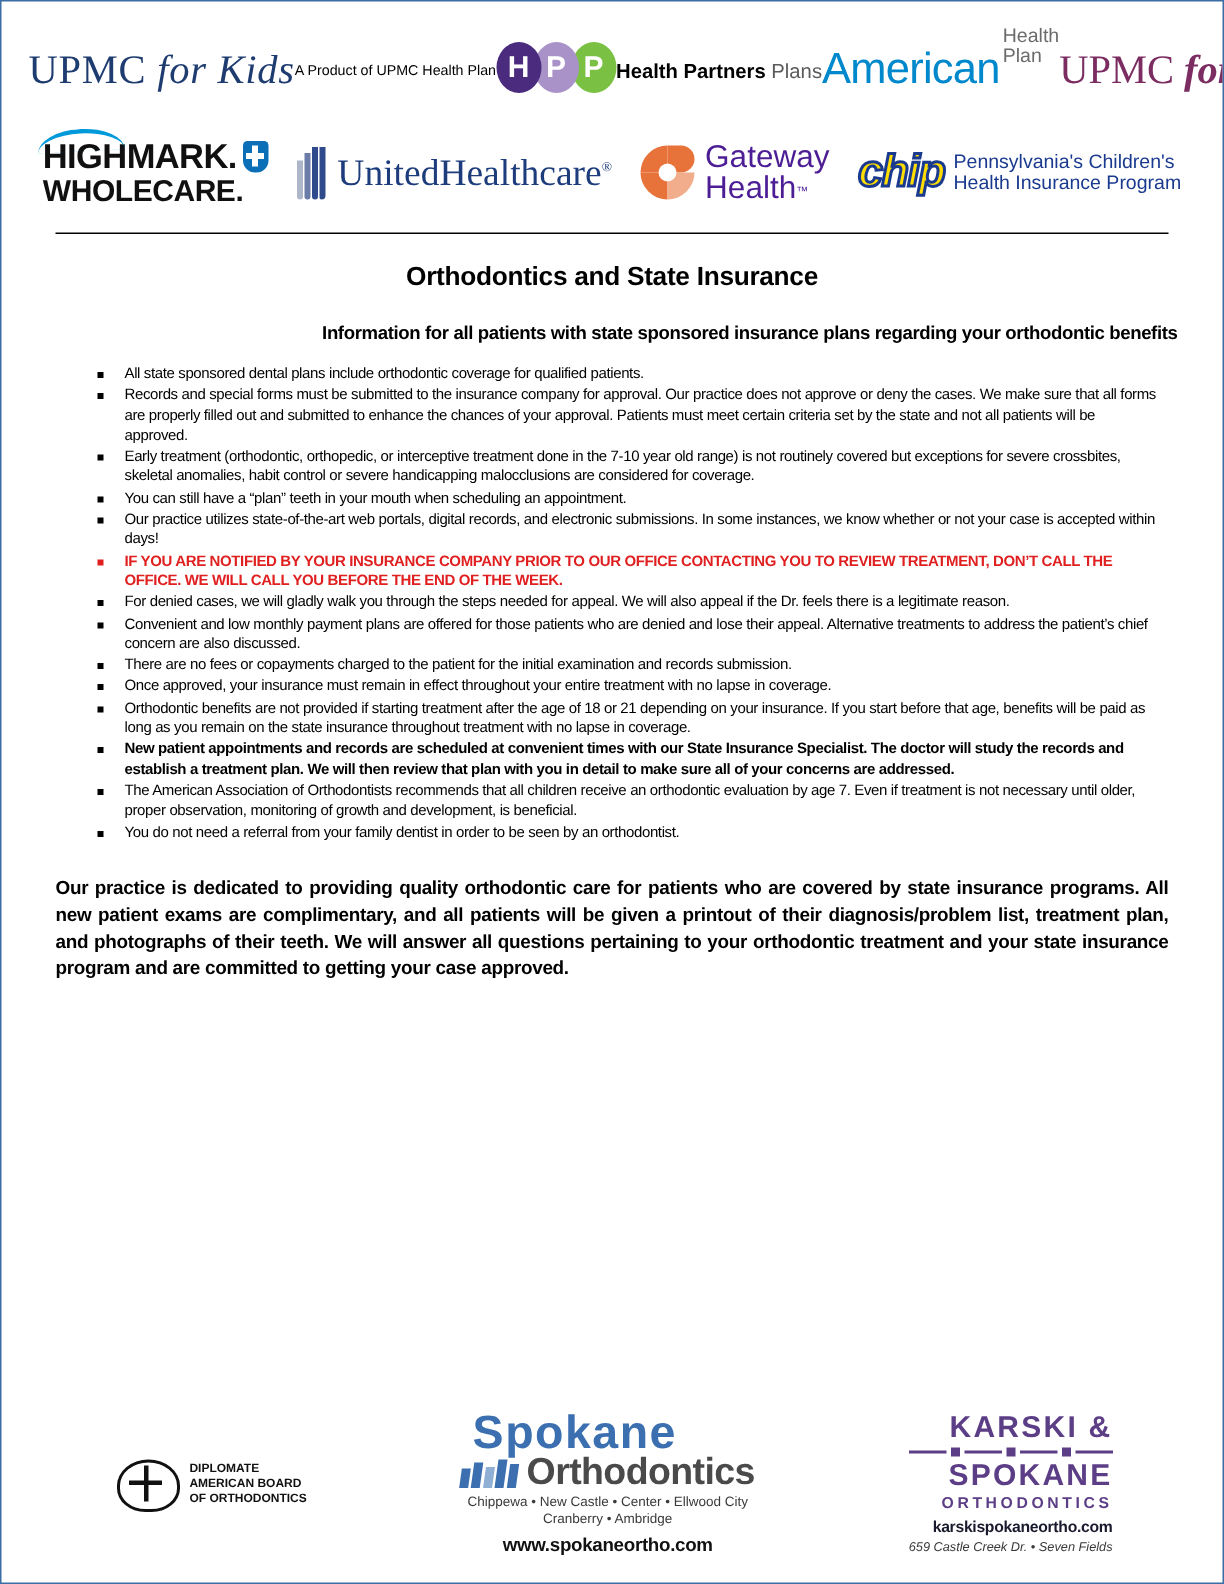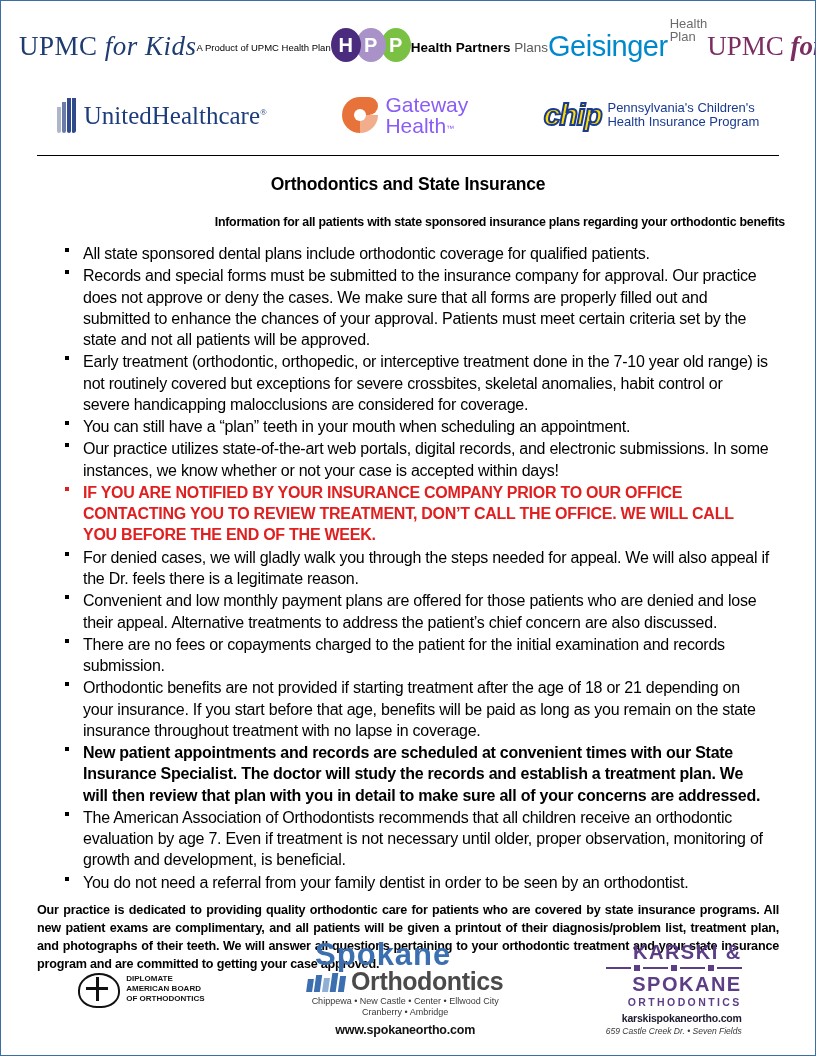--- a/index.html
+++ b/index.html
@@ -235,21 +235,21 @@
   .gw-mark .q4 {
     position:absolute; left:18px; top:18px; width:18px; height:18px;
     background:#F2AE8C; border-radius: 0 0 18px 0;
   }
   .gw-mark .notch {
     position:absolute; left:12px; top:12px; width:12px; height:12px;
     background:#ffffff; border-radius:50%;
   }
   .gw-text {
     font-size: 21px;
-    color: #8b5cf6;
+    color: #4c1d95;
     line-height: 1.02;
     white-space: nowrap;
   }
   .gw-text .tm { font-size: 8px; vertical-align: 2px; }
 
   
   .chip-wrap { display: flex; align-items: center; }
   .chip-mark {
     font-size: 30px;
     font-weight: bold;
@@ -291,21 +291,21 @@
   }
 
   ul.bullets {
     list-style: none;
     margin: 14px 44px 0 62px;
     padding: 0;
   }
   ul.bullets > li {
     position: relative;
     padding-left: 20px;
-    font-size: 16px;
+    font-size: 10px;
     line-height: 1.33;
     margin-bottom: 1px;
     letter-spacing: -0.25px;
     text-align: left;
   }
   ul.bullets > li::before {
     content: "";
     position: absolute;
     left: 2px;
     top: 5px;
@@ -314,21 +314,21 @@
     background: #000;
   }
   ul.bullets > li.alert {
     color: #E02020;
     font-weight: bold;
   }
   ul.bullets > li.alert::before { background: #E02020; }
   ul.bullets > li.strong { font-weight: bold; }
 
   .closing {
-    margin: 9px 36px 0 36px;
+    margin: 22px 36px 0 36px;
     font-size: 12.6px;
     font-weight: bold;
     line-height: 1.42;
     text-align: justify;
     letter-spacing: -0.2px;
   }
 
   
   .footer {
     position: absolute;
@@ -485,33 +485,43 @@
       <div class="logo-cell">
         <div class="hpp-circles">
           <div class="hpp-circle hpp-c1">H</div>
           <div class="hpp-circle hpp-c2">P</div>
           <div class="hpp-circle hpp-c3">P</div>
         </div>
         <div class="hpp-text"><span class="b">Health Partners</span><span class="g"> Plans</span></div>
       </div>
 
       <div class="logo-cell">
-        <div class="geis-main">Geisinger</div>
+        <div class="geis-main">American</div>
         <div class="geis-sub">Health Plan</div>
       </div>
 
       <div class="logo-cell">
         <div class="upmc-you-main"><span>UPMC </span><span class="ital">for You</span></div>
         <div class="upmc-you-sub">Affiliate of UPMC Health Plan</div>
       </div>
 
     </div>
 
     <div class="logo-row row2">
 
+      <div class="logo-cell">
+        <div class="hm-wrap">
+          <div class="hm-top">
+            <span class="hm-swoosh"></span>
+            <span class="hm-name">HIGHMARK.</span>
+            <span class="hm-shield"></span>
+          </div>
+          <div class="hm-bottom">WHOLECARE.</div>
+        </div>
+      </div>
 
       <div class="logo-cell">
         <div class="uhc-wrap">
           <span class="uhc-mark">
               <span></span>
               <span></span>
               <span></span>
               <span></span>
             </span>
           <span class="uhc-text"><span>UnitedHealthcare</span><sup>®</sup></span>
@@ -555,20 +565,21 @@
   <ul class="bullets" id="bullet-list">
       <li class="">All state sponsored dental plans include orthodontic coverage for qualified patients.</li>
       <li class="">Records and special forms must be submitted to the insurance company for approval.  Our practice does not approve or deny the cases.  We make sure that all forms are properly filled out and submitted to enhance the chances of your approval.  Patients must meet certain criteria set by the state and not all patients will be approved.</li>
       <li class="">Early treatment (orthodontic, orthopedic, or interceptive treatment done in the 7-10 year old range) is not routinely covered but exceptions for severe crossbites, skeletal anomalies, habit control or severe handicapping malocclusions are considered for coverage.</li>
       <li class="">You can still have a “plan” teeth in your mouth when scheduling an appointment.</li>
       <li class="">Our practice utilizes state-of-the-art web portals, digital records, and electronic submissions.  In some instances, we know whether or not your case  is accepted within days!</li>
       <li class="alert">IF YOU ARE NOTIFIED BY YOUR INSURANCE COMPANY PRIOR TO OUR OFFICE CONTACTING YOU TO REVIEW TREATMENT, DON’T CALL THE OFFICE.  WE WILL CALL YOU BEFORE THE END OF THE WEEK.</li>
       <li class="">For denied cases, we will gladly walk you through the steps needed for appeal.  We will also appeal if the Dr. feels there is a legitimate reason.</li>
       <li class="">Convenient and low monthly payment plans are offered for those patients who are denied and lose their appeal.  Alternative treatments to address the patient’s chief concern are also discussed.</li>
       <li class="">There are no fees or copayments charged to the patient for the initial examination and records submission.</li>
+      <li class="">Once approved, your insurance must remain in effect throughout your entire treatment with no lapse in coverage.</li>
       <li class="">Orthodontic benefits are not provided if starting treatment after the age of 18 or 21 depending on your insurance.  If you start before that age, benefits will be paid as long as you remain on the state insurance throughout treatment with no lapse in coverage.</li>
       <li class="strong">New patient appointments and records are scheduled at convenient times with our State Insurance Specialist.  The doctor will study the records and establish a treatment plan.  We will then review that plan with you in detail to make sure all of your concerns are addressed.</li>
       <li class="">The American Association of Orthodontists recommends that all children receive an orthodontic evaluation by age 7.  Even if treatment is not necessary until older, proper observation, monitoring of growth and development, is beneficial.</li>
       <li class="">You do not need a referral from your family dentist in order to be seen by an orthodontist.</li>
     </ul>
 
   <p class="closing">Our practice is dedicated to providing quality orthodontic care for patients who are covered by state insurance programs.  All new patient exams are complimentary, and all patients will be given a printout of their diagnosis/problem list, treatment plan, and photographs of their teeth.  We will answer all questions pertaining to your orthodontic treatment and your state insurance program and are committed to getting your case approved.</p>
 
   <div class="footer">
 

